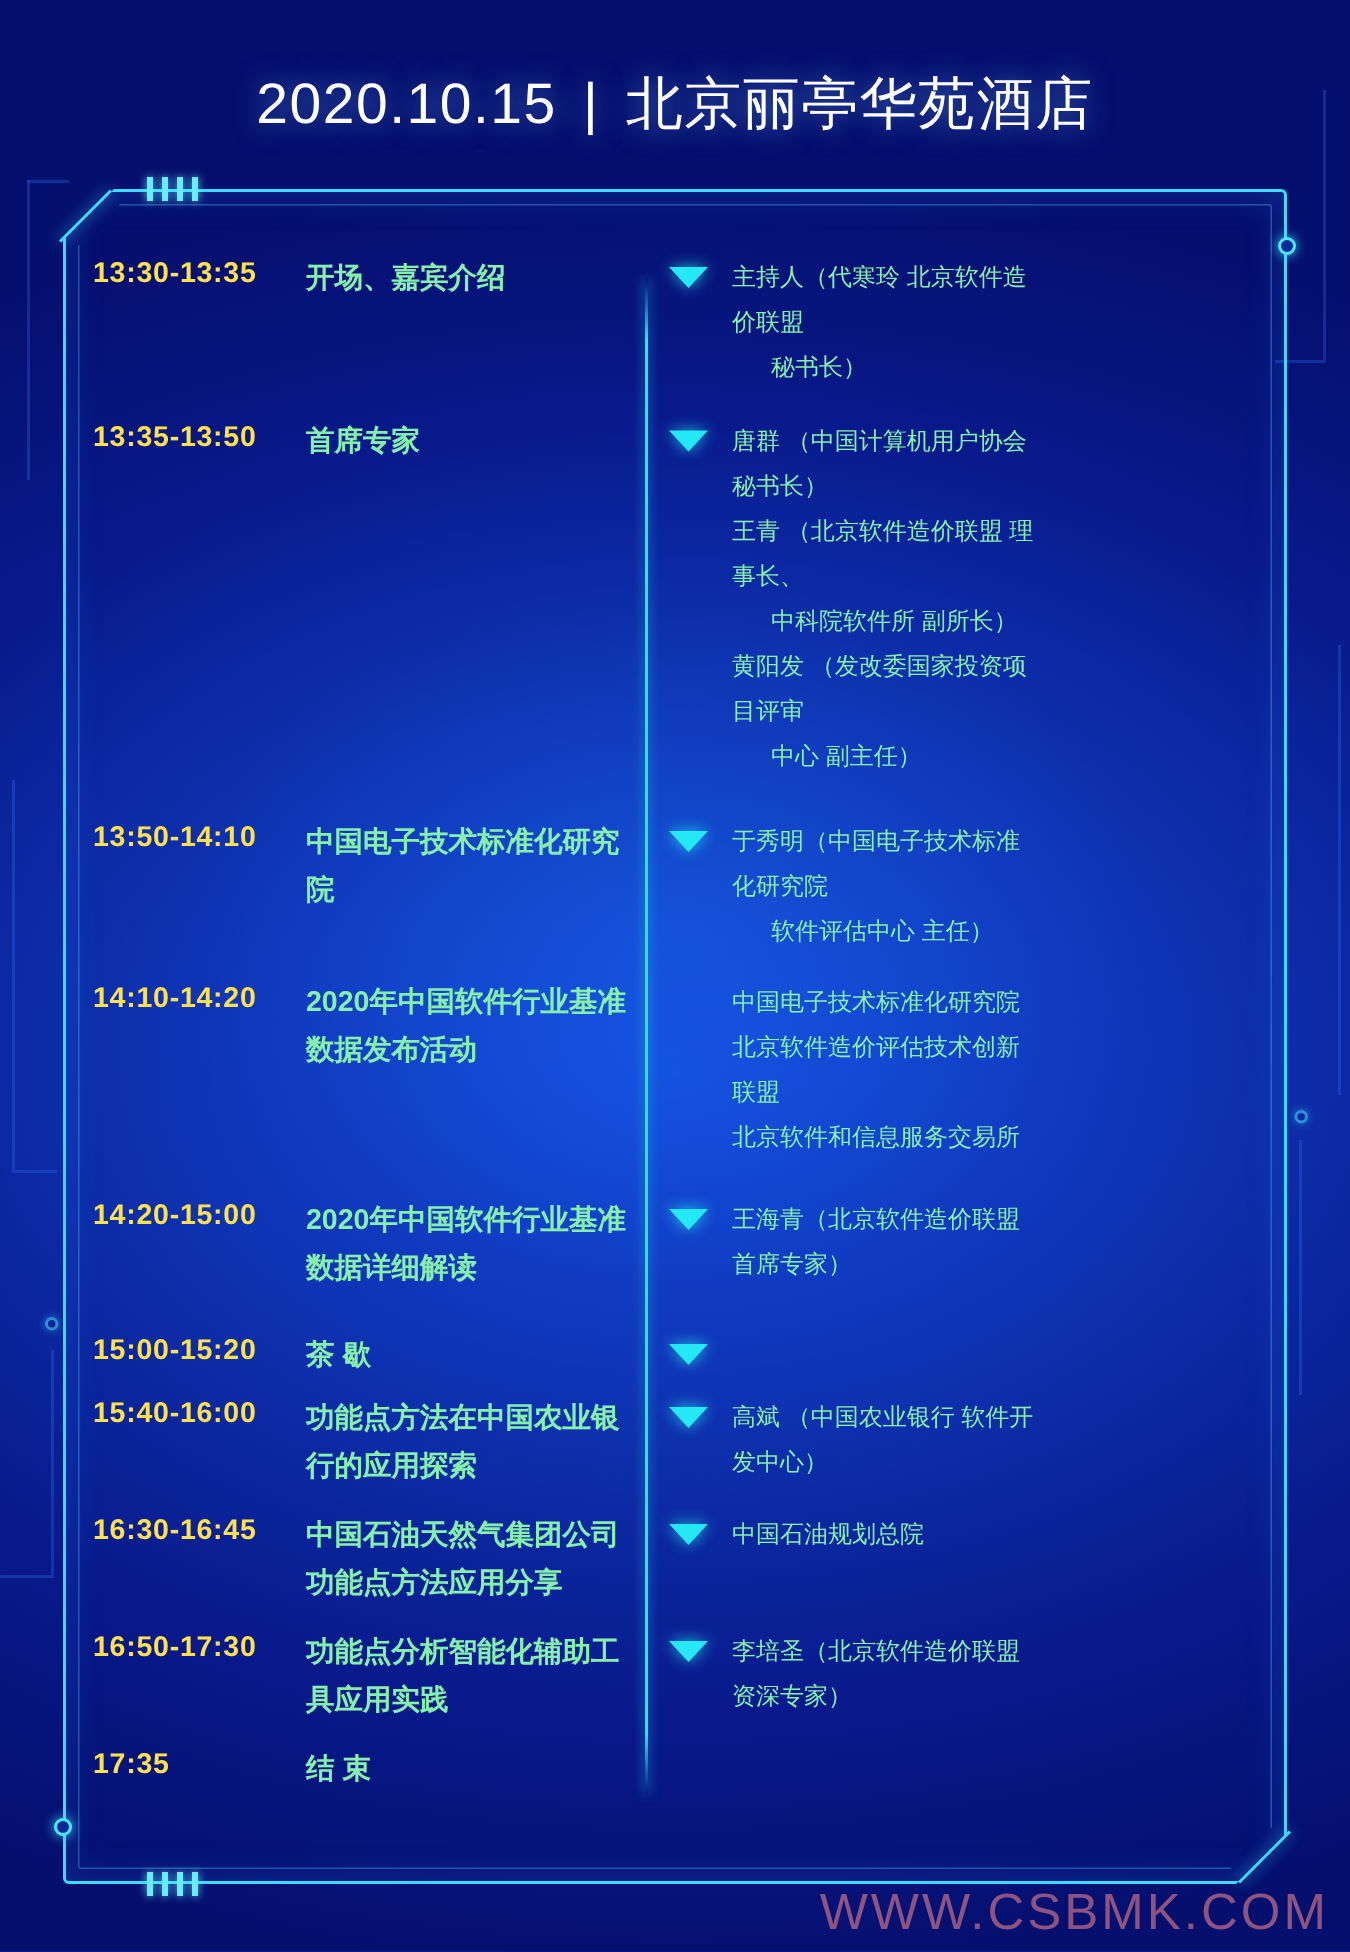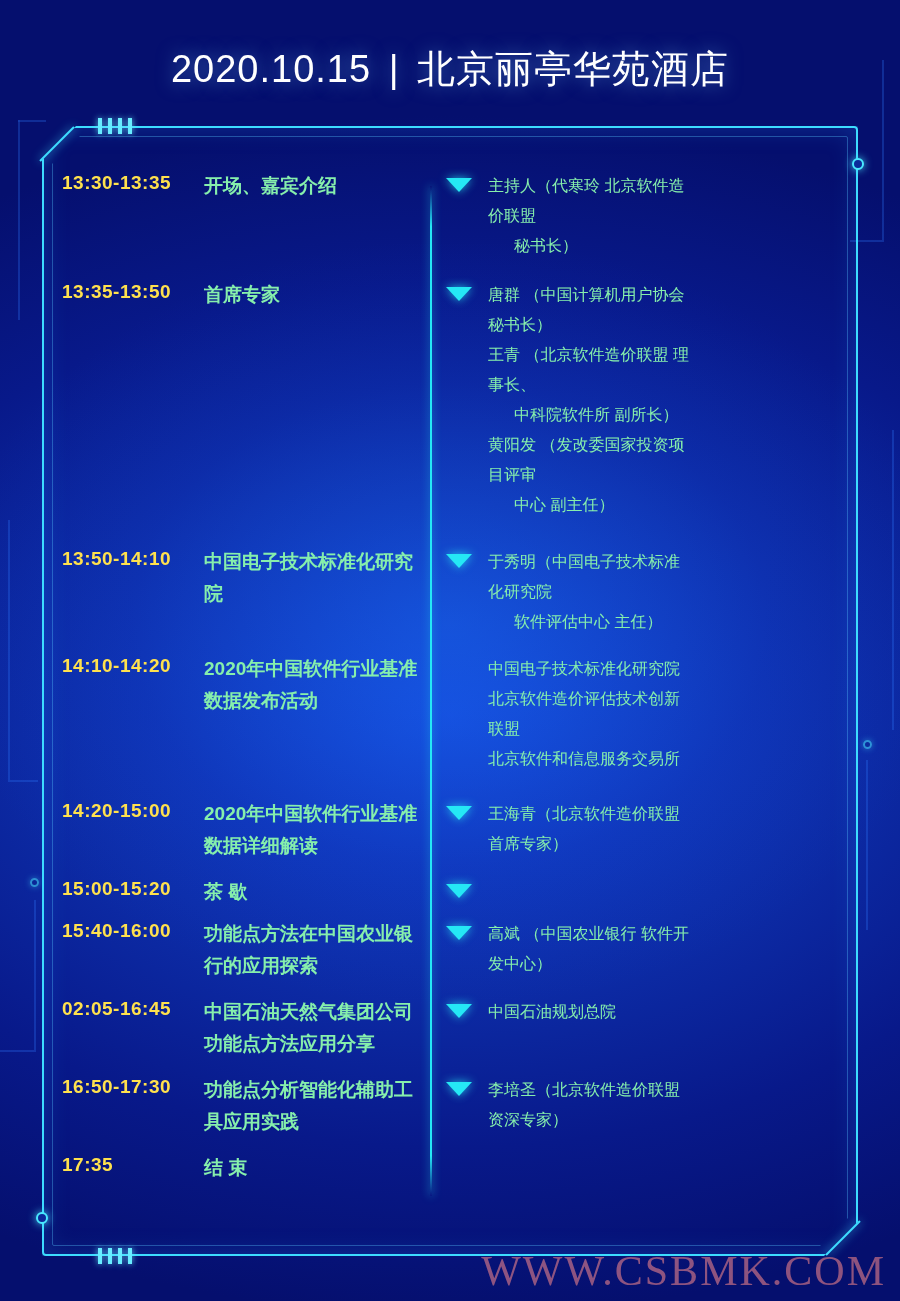--- a/index.html
+++ b/index.html
@@ -176,24 +176,24 @@
     background: linear-gradient(to bottom, rgba(37,232,245,0) 0%, #25e8f5 4%, #25e8f5 96%, rgba(37,232,245,0) 100%);
     box-shadow: 0 0 8px rgba(37,232,245,.7);
     z-index: 5;
   }
 
   
   .watermark {
     position: absolute;
     right: 14px;
     bottom: 6px;
-    font-size: 42px;
+    font-size: 34px;
     letter-spacing: 2px;
     color: rgba(255,140,140,0.55);
-    font-family: Liberation Serif, serif;
+    font-family: Liberation Sans, sans-serif;
     z-index: 10;
     white-space: nowrap;
   }
 </style>
 </head>
 <body>
 
 <div class="bg"></div>
 <div class="bg-glow"></div>
 
@@ -285,21 +285,21 @@
     <div class="row" style="margin-bottom: 24px;">
       <div class="cell-time">14:10-14:20</div>
       <div class="cell-topic">2020年中国软件行业基准数据发布活动</div>
       <div class="cell-arrow"></div>
       <div class="cell-speaker">
         <span class="line">中国电子技术标准化研究院</span>
         <span class="line">北京软件造价评估技术创新联盟</span>
         <span class="line">北京软件和信息服务交易所</span>
       </div>
     </div>
-    <div class="row" style="margin-bottom: 14px; justify-content: space-between;">
+    <div class="row" style="margin-bottom: 26px; justify-content: space-between;">
       <div class="cell-time">14:20-15:00</div>
       <div class="cell-topic">2020年中国软件行业基准数据详细解读</div>
       <div class="cell-arrow">
         <div class="arrow"></div>
       </div>
       <div class="cell-speaker">
         <span class="line">王海青（北京软件造价联盟 首席专家）</span>
       </div>
     </div>
     <div class="row" style="margin-bottom: 10px;">
@@ -314,21 +314,21 @@
       <div class="cell-time">15:40-16:00</div>
       <div class="cell-topic">功能点方法在中国农业银行的应用探索</div>
       <div class="cell-arrow">
         <div class="arrow"></div>
       </div>
       <div class="cell-speaker">
         <span class="line">高斌 （中国农业银行 软件开发中心）</span>
       </div>
     </div>
     <div class="row" style="margin-bottom: 14px;">
-      <div class="cell-time">02:05-16:45</div>
+      <div class="cell-time">16:30-16:45</div>
       <div class="cell-topic">中国石油天然气集团公司功能点方法应用分享</div>
       <div class="cell-arrow">
         <div class="arrow"></div>
       </div>
       <div class="cell-speaker">
         <span class="line">中国石油规划总院</span>
       </div>
     </div>
     <div class="row" style="margin-bottom: 14px;">
       <div class="cell-time">16:50-17:30</div>

